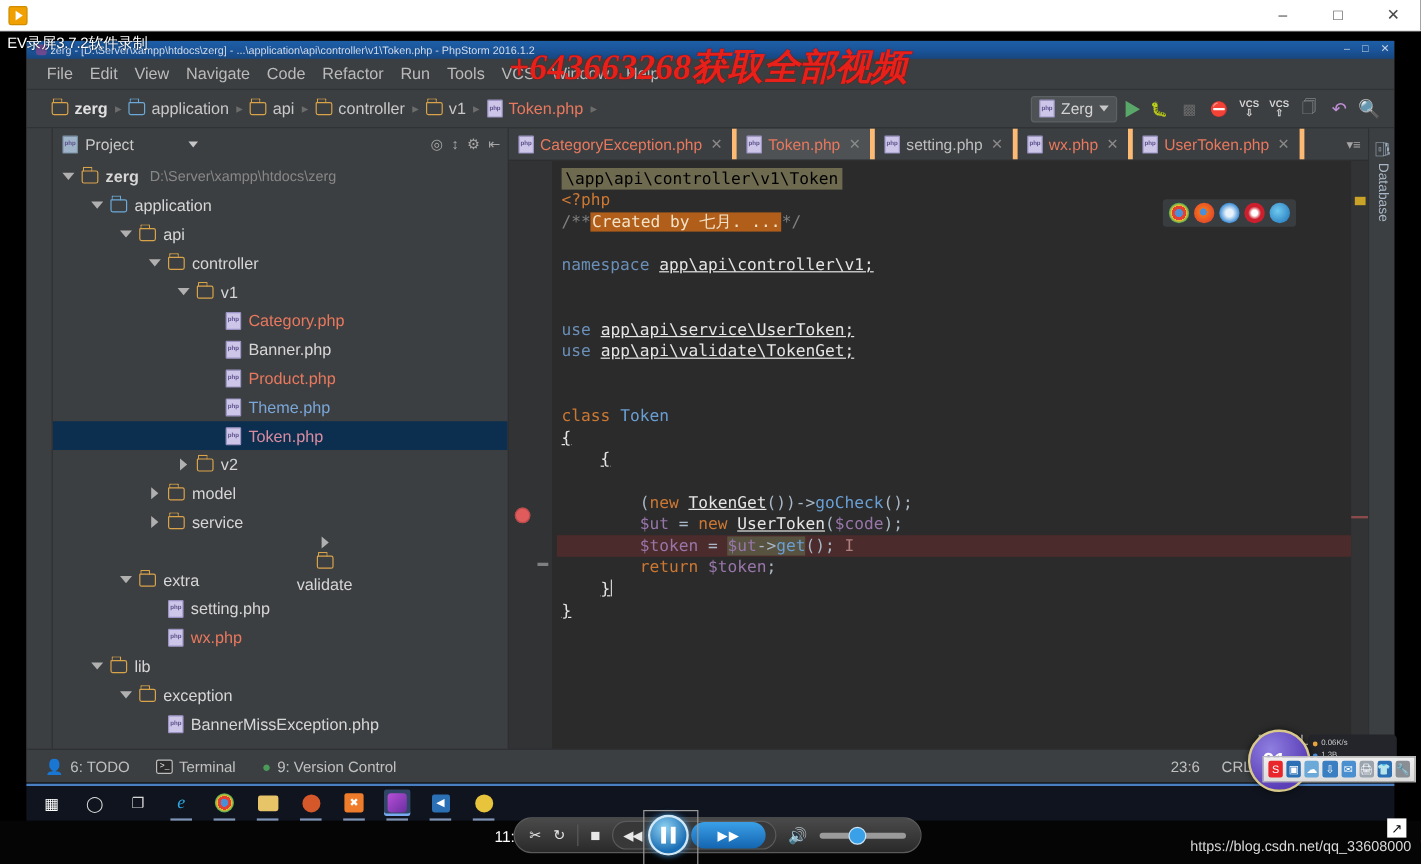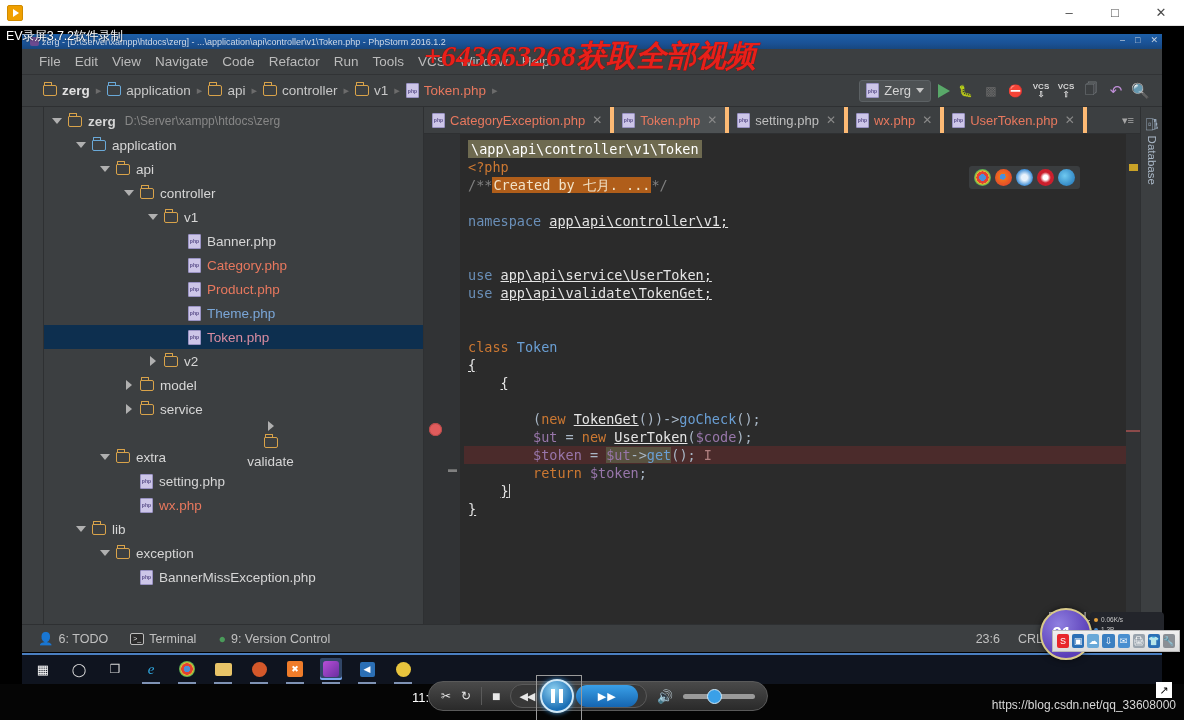--- a/index.html
+++ b/index.html
@@ -140,21 +140,21 @@
   .tab .x{ color:#8a8a8a; font-size:12px; margin-left:2px;}
   .tabs-right{ margin-left:auto; display:flex; align-items:center; gap:4px; padding:0 6px; color:#a6a6a6; font-size:11px;}
 
   .code-wrap{ flex:1; display:flex; position:relative; overflow:hidden; background:#2b2b2b;}
   .gutter{ width:36px; background:#313335; flex:none; position:relative;}
   .breakpoint{ position:absolute; left:5px; top:289px; width:13px;height:13px;border-radius:50%;background:#e05c5c; box-shadow:0 0 0 1px #b84a4a inset;}
   .fold{position:absolute; left:24px; font-size:9px;color:#808080;}
   .code{ flex:1; padding:6px 0 0 4px; font-family:"DejaVu Sans Mono", monospace; font-size:13.5px; line-height:18px; color:#a9b7c6; position:relative;}
   .ln{ height:18px; white-space:pre; padding-left:4px;}
   .ln.hl{ background:#4b2b2b; }
-  .bcrumb-path{ display:inline-block; background:#6e6a50; color:#ffffff; padding:0 3px; }
+  .bcrumb-path{ display:inline-block; background:#6e6a50; color:#000000; padding:0 3px; }
   .kw{color:#cc7832;} .kw2{color:#6a8fb8;} .fn{color:#ffc66d;} .str{color:#6a8759;}
   .cmt{color:#808080;} .var{color:#9876aa;} .cls{color:#e5e5e5;text-decoration:underline;} .mth{color:#6a9fd4;}
   .docblk{ background:#b05e1a; color:#f2e3c8; padding:0 1px;}
   .sel-tok{ background:#585240;}
   .caret{ display:inline-block; width:1px; height:14px; background:#d0d0d0; vertical-align:-2px;}
   .browsers{ position:absolute; right:46px; top:32px; display:flex; gap:4px; background:#3a3d3f; padding:3px 5px; border-radius:3px;}
   .bicon{ width:17px;height:17px;border-radius:50%;}
   .rgutter{ width:14px; background:#313335; flex:none; position:relative;}
   .rg-mark{ position:absolute; right:2px; width:9px;height:7px;}
   .err-stripe{ position:absolute; left:0; right:0; height:2px; background:#8b4a4a; }
@@ -332,20 +332,31 @@
 
     <div class="main">
 
       <div class="lstrip">
         
         
         
       </div>
 
       <div class="project">
+        <div class="proj-head">
+          <span class="phpicon" style="background:#9fb4c8;border-color:#7b8fa3;"></span>
+          <span class="t">Project</span>
+          <span class="tri-down" style="margin-left:40px;"></span>
+          <span class="tools">
+            <span>◎</span>
+            <span>↕</span>
+            <span>⚙</span>
+            <span>⇤</span>
+          </span>
+        </div>
         <div class="tree" id="tree">
             <div class="tnode" style="padding-left: 8px;">
               <span class="arrow down"></span>
               <span class="ficon"></span>
               <span class="lbl b">zerg</span>
               <span class="path">D:\Server\xampp\htdocs\zerg</span>
             </div>
             <div class="tnode" style="padding-left: 32px;">
               <span class="arrow down"></span>
               <span class="ficon blue"></span>
@@ -362,26 +373,26 @@
               <span class="lbl">controller</span>
             </div>
             <div class="tnode" style="padding-left: 104px;">
               <span class="arrow down"></span>
               <span class="ficon"></span>
               <span class="lbl">v1</span>
             </div>
             <div class="tnode" style="padding-left: 128px;">
               <span class="arrow none"></span>
               <span class="phpicon"></span>
+              <span class="lbl red">Category.php</span>
+            </div>
+            <div class="tnode" style="padding-left: 128px;">
+              <span class="arrow none"></span>
+              <span class="phpicon"></span>
               <span class="lbl">Banner.php</span>
-            </div>
-            <div class="tnode" style="padding-left: 128px;">
-              <span class="arrow none"></span>
-              <span class="phpicon"></span>
-              <span class="lbl red">Category.php</span>
             </div>
             <div class="tnode" style="padding-left: 128px;">
               <span class="arrow none"></span>
               <span class="phpicon"></span>
               <span class="lbl red">Product.php</span>
             </div>
             <div class="tnode" style="padding-left: 128px;">
               <span class="arrow none"></span>
               <span class="phpicon"></span>
               <span class="lbl blue">Theme.php</span>

